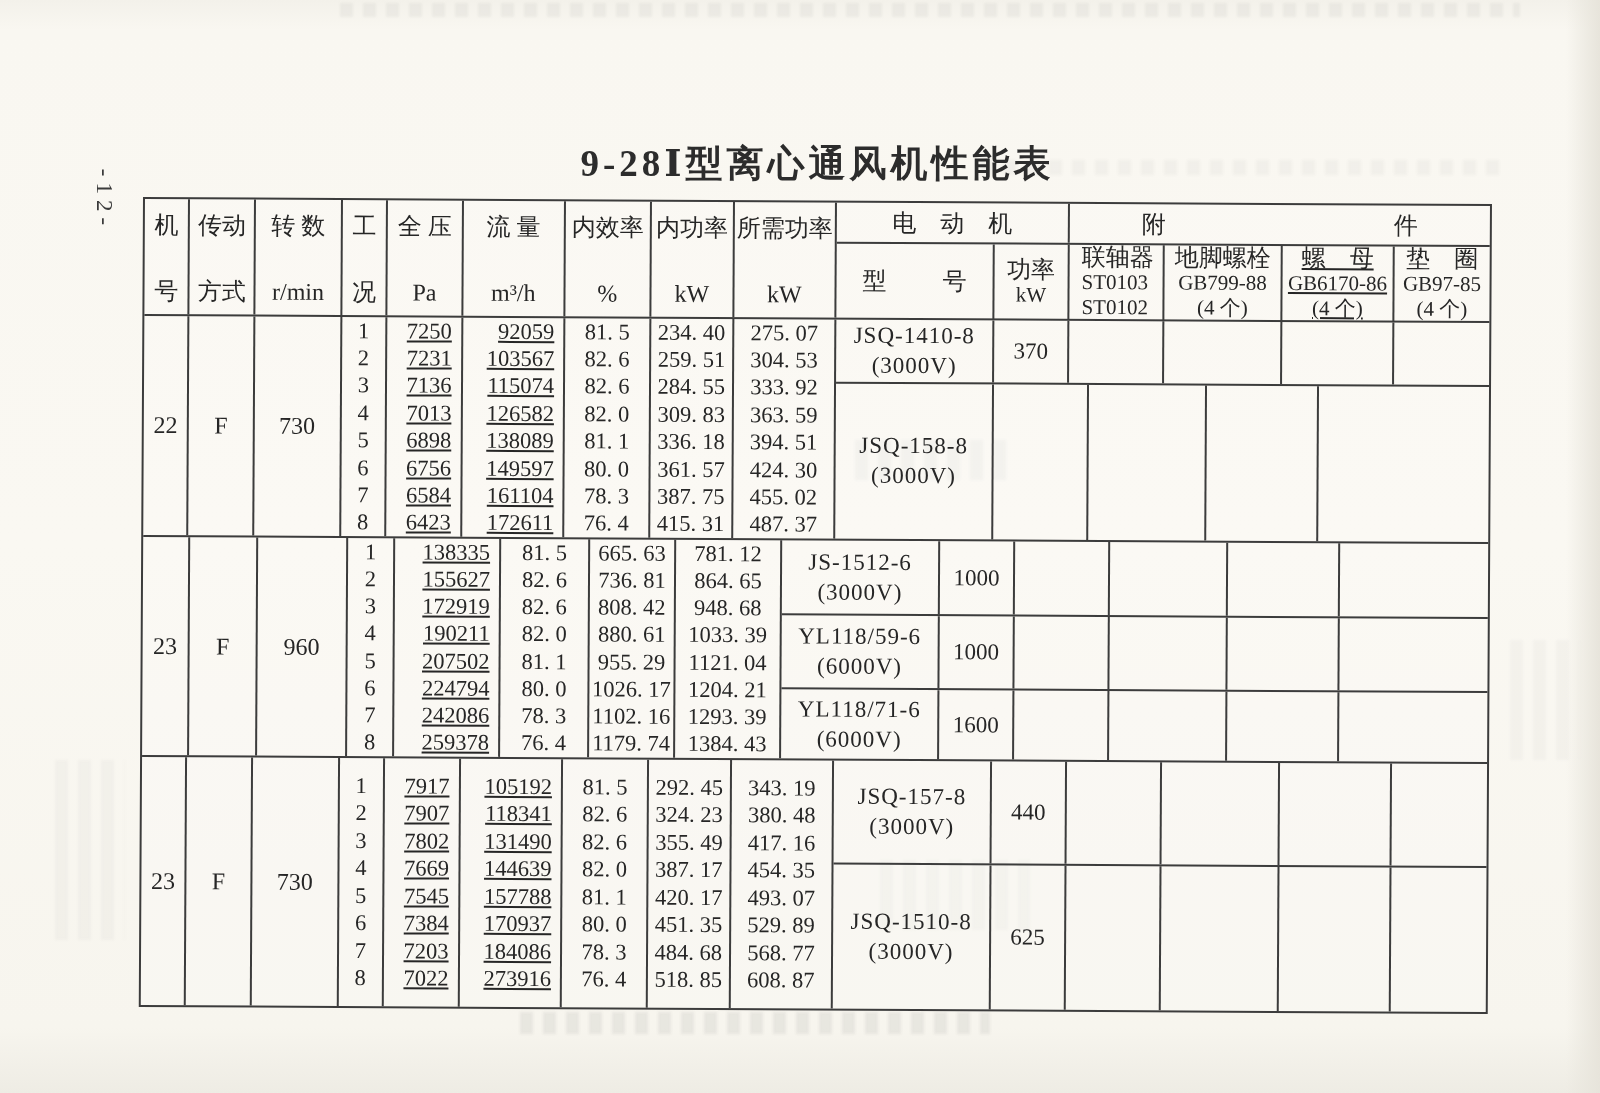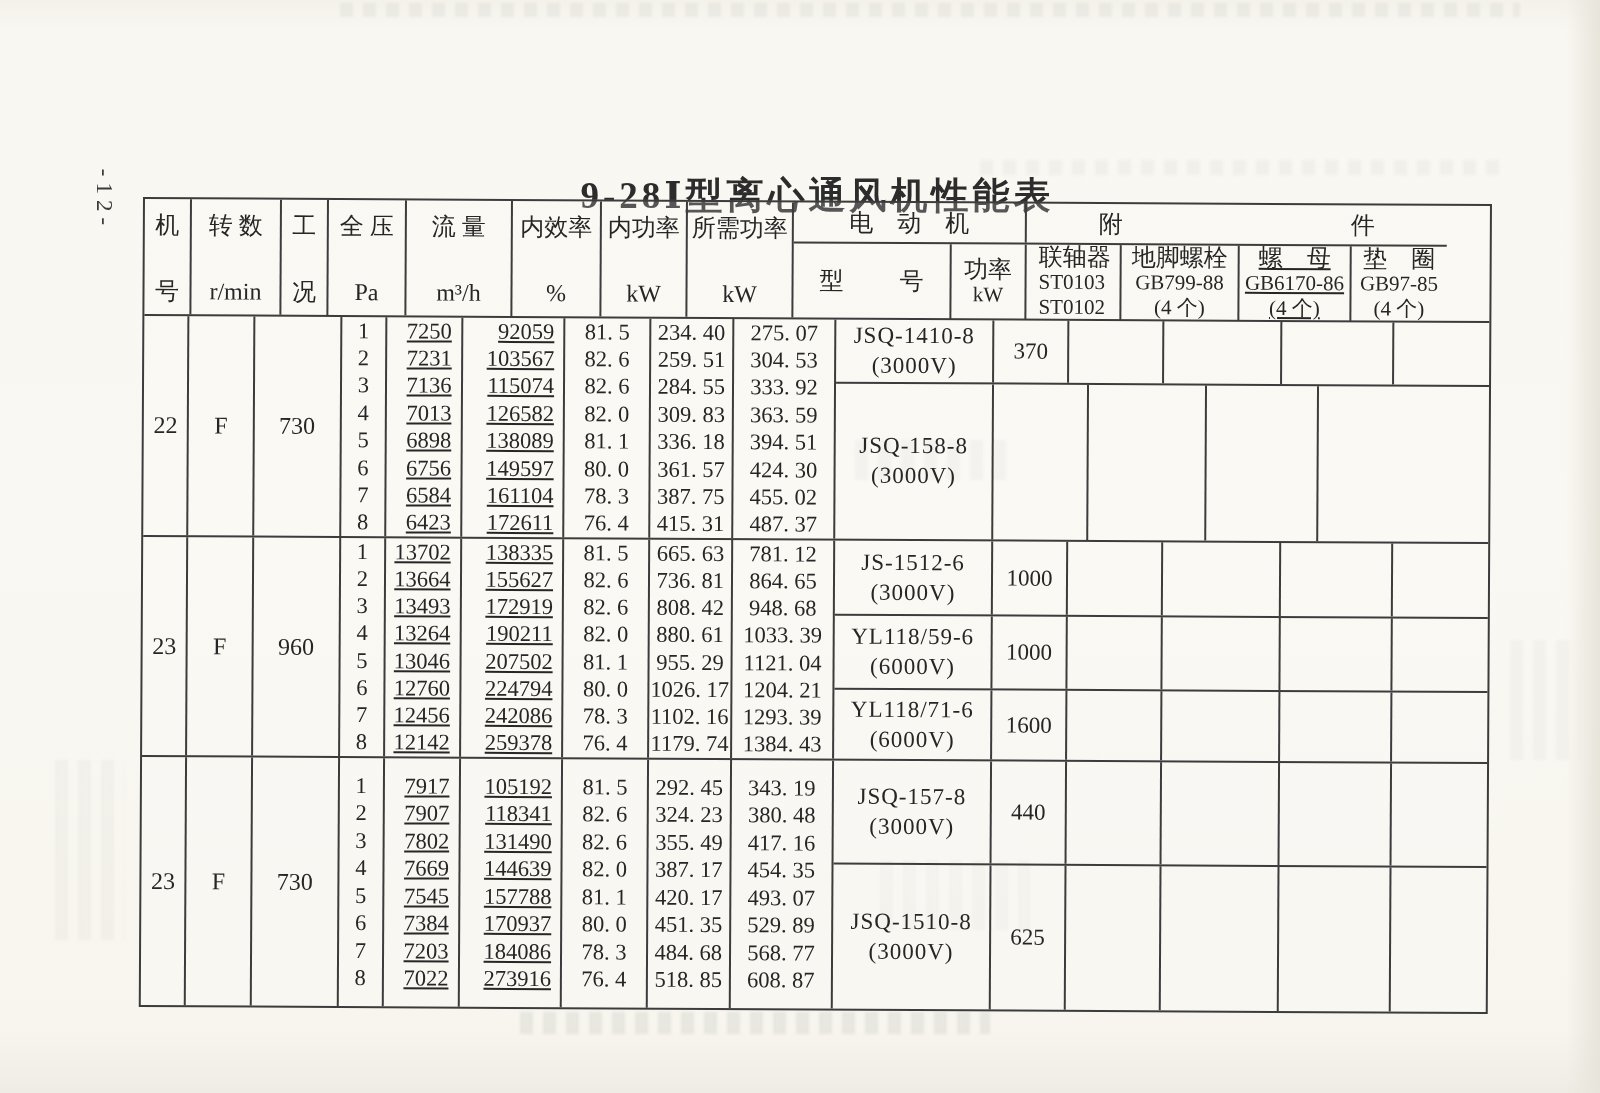--- a/index.html
+++ b/index.html
@@ -3,21 +3,21 @@
 <meta charset="utf-8">
 <style>
   html,body{margin:0;padding:0;}
   body{width:1600px;height:1093px;overflow:hidden;background:#e9e6de;}
   .page{position:relative;width:1600px;height:1093px;
     background:linear-gradient(180deg,#f3f1ea 0,#f9f7f1 30px,#faf8f2 50%,#f7f5ee 94%,#eeece4 100%);
     font-family:"Liberation Serif","DejaVu Serif",serif;color:#262626;}
   .page::after{content:"";position:absolute;right:0;top:0;width:34px;height:100%;
     background:linear-gradient(90deg,transparent,#e7e4db);pointer-events:none;}
   .title{position:absolute;top:139px;left:143px;width:1349px;text-align:center;
-    font-size:37px;font-weight:bold;letter-spacing:4px;color:#2c2c2c;margin-top:32px;}
+    font-size:37px;font-weight:bold;letter-spacing:4px;color:#2c2c2c;}
   .page-num{position:absolute;left:82px;top:152px;width:44px;height:96px;display:flex;
     align-items:center;justify-content:center;transform:rotate(90deg);font-size:23px;
     letter-spacing:6px;color:#3a3a3a;}
   
   .table-wrap{position:absolute;left:143px;top:197px;width:1349px;height:810px;
     border:2px solid #3c3c3c;box-sizing:border-box;display:flex;flex-direction:column;
     transform:rotate(0.3deg);transform-origin:0 0;background:rgba(255,255,255,0.20);}
   .table-wrap *{box-sizing:border-box;}
   .bl{border-right:2px solid #3c3c3c;}
   
@@ -72,20 +72,24 @@
   <div class="page-num">-12-</div>
   <div class="title">9-28Ⅰ型离心通风机性能表</div>
 
   <div class="table-wrap">
 
     <div class="thead">
       <div class="hcell bl w-jh">
         <span>机</span>
         <span>号</span>
       </div>
+      <div class="hcell bl w-cd">
+        <span>传动</span>
+        <span>方式</span>
+      </div>
       <div class="hcell bl w-zs">
         <span>转 数</span>
         <span>r/min</span>
       </div>
       <div class="hcell bl w-gk">
         <span>工</span>
         <span>况</span>
       </div>
       <div class="hcell bl w-qy">
         <span>全 压</span>
@@ -244,30 +248,20 @@
       <div class="vcol bl w-gk">
         <span>1</span>
           <span>2</span>
           <span>3</span>
           <span>4</span>
           <span>5</span>
           <span>6</span>
           <span>7</span>
           <span>8</span>
       </div>
-      <div class="vcol rt bl w-qy">
-        <span>13702</span>
-          <span>13664</span>
-          <span>13493</span>
-          <span>13264</span>
-          <span>13046</span>
-          <span>12760</span>
-          <span>12456</span>
-          <span>12142</span>
-      </div>
       <div class="vcol rt bl w-ll">
         <span>138335</span>
           <span>155627</span>
           <span>172919</span>
           <span>190211</span>
           <span>207502</span>
           <span>224794</span>
           <span>242086</span>
           <span>259378</span>
       </div>

